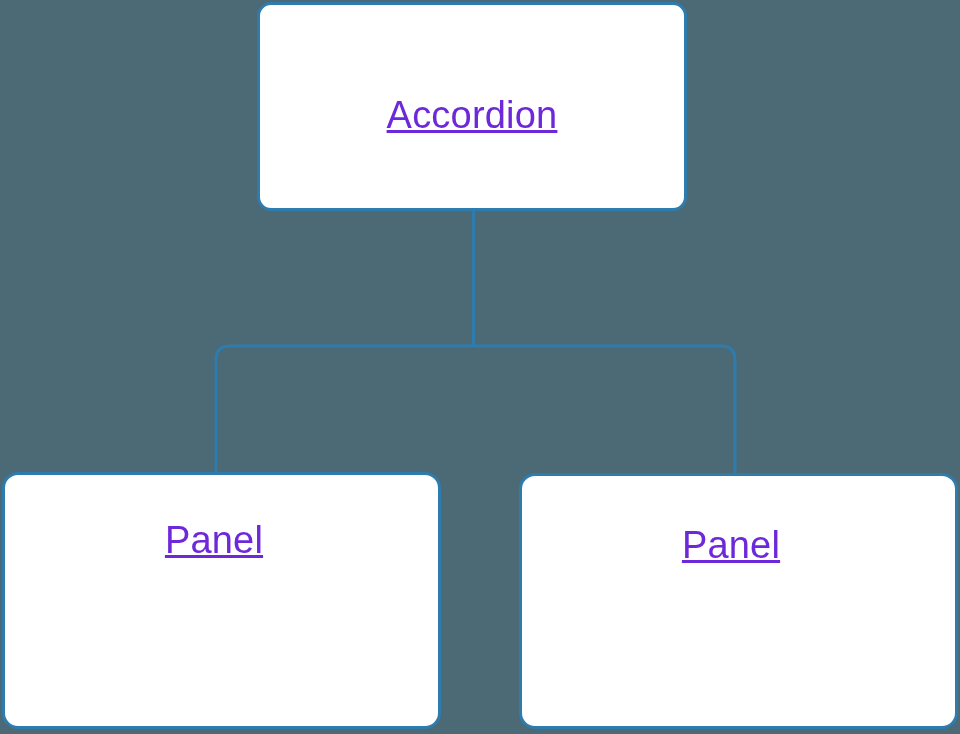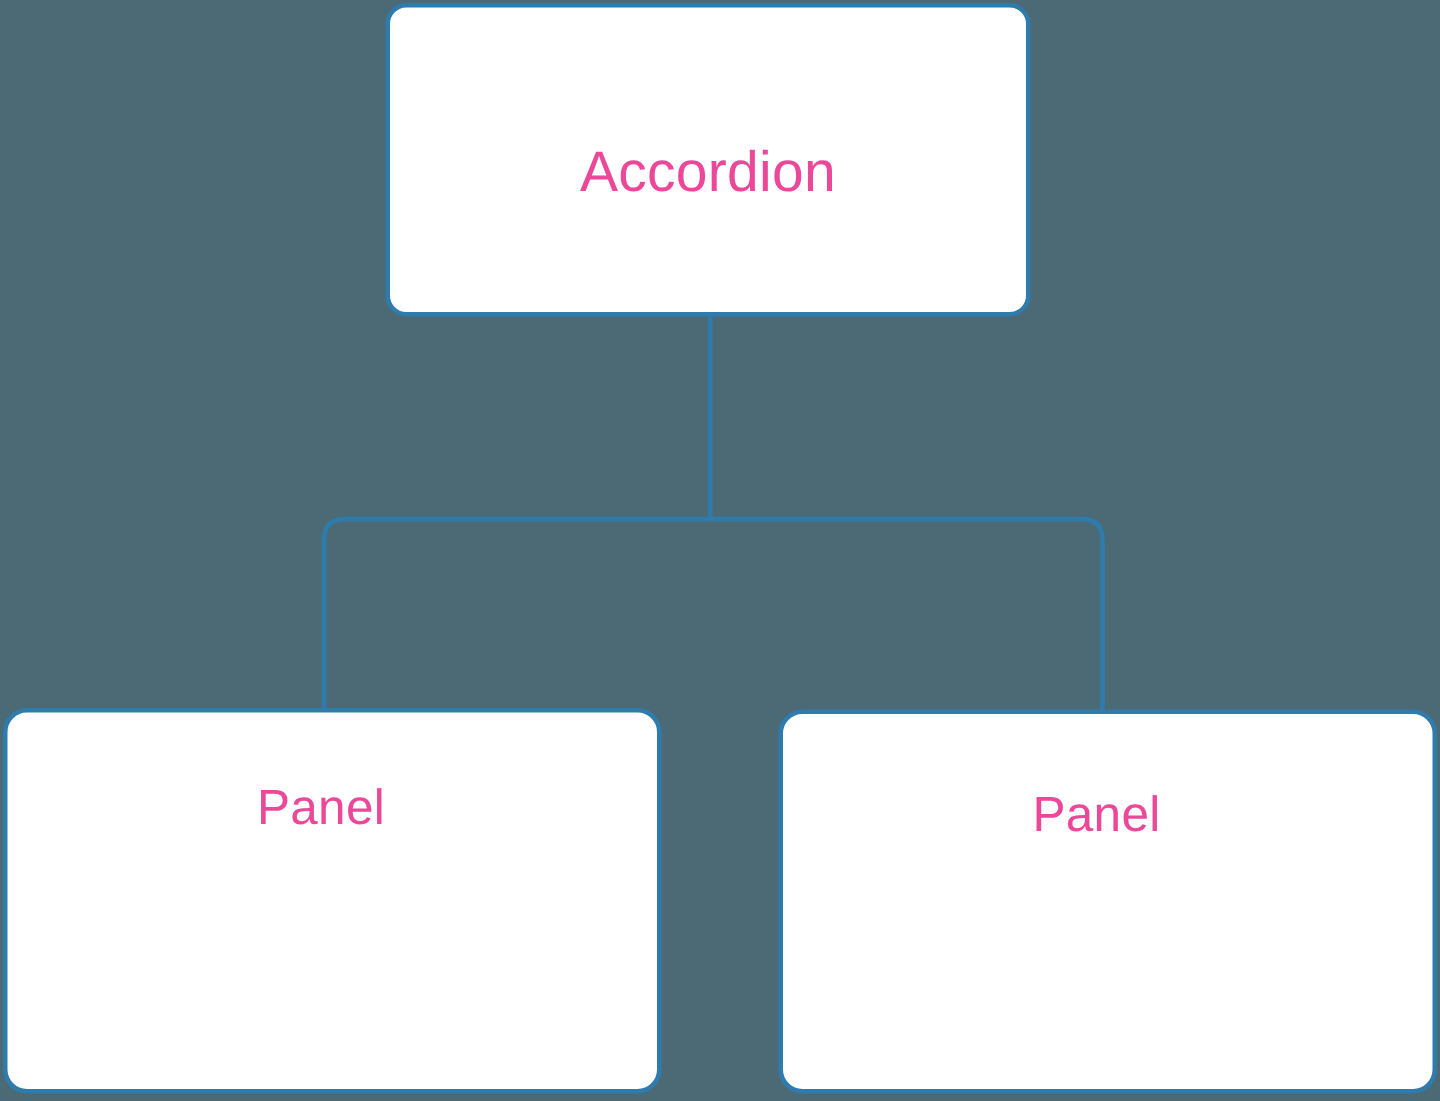--- a/index.html
+++ b/index.html
@@ -54,40 +54,41 @@
   .card-panel-right {
     left: 519px;
     top: 473px;
     width: 439px;
     height: 256px;
     border-radius: 16px;
   }
 
   
   .card-title {
-    color: #ec4899;
+    color: #6d28d9;
     text-align: center;
     font-weight: 400;
     letter-spacing: 0.2px;
     line-height: 1;
     white-space: nowrap;
+    text-decoration: underline;
   }
   .title-root {
     position: absolute;
     left: 0;
     right: 0;
     top: 91px;
     font-size: 38px;
   }
   .title-panel {
     position: absolute;
     left: 0;
     right: 15px;
     top: 46px;
-    font-size: 33px;
+    font-size: 38px;
   }
   .card-panel-right .title-panel { top: 50px; }
 </style>
 </head>
 <body>
 
 <div id="stage">
 
   <svg id="connectors" viewBox="0 0 960 734" xmlns="http://www.w3.org/2000/svg">
     <path d="M 473.5 211 L 473.5 346" fill="none" stroke="#2e7cae" stroke-width="3"></path>

